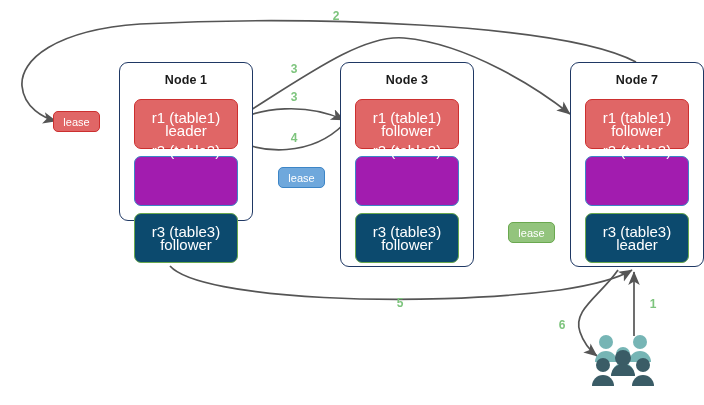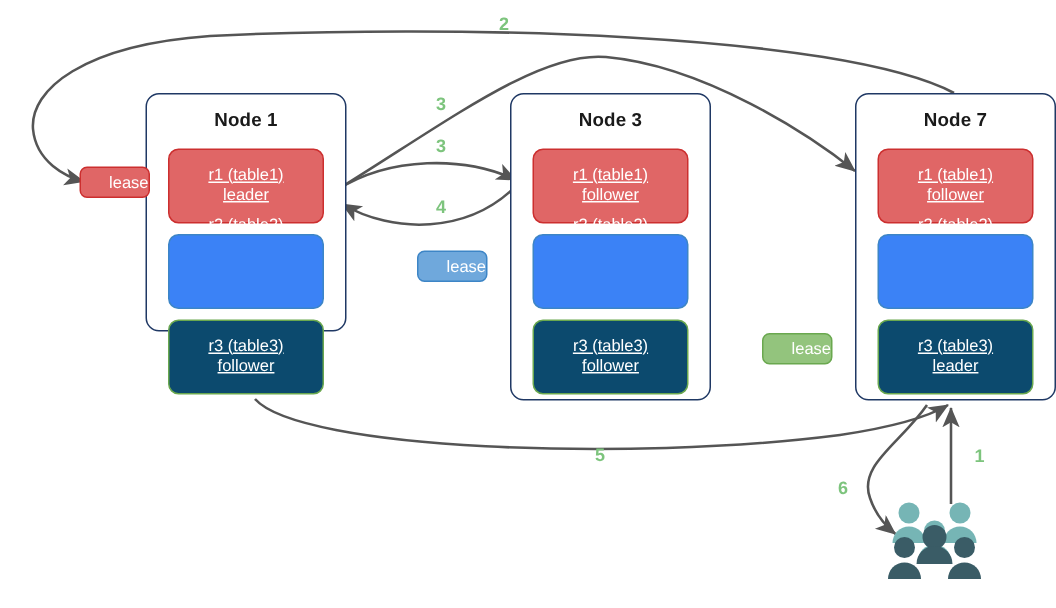--- a/index.html
+++ b/index.html
@@ -28,36 +28,35 @@
   }
   .replica{
     position:absolute;
     left:14px;right:14px;
     height:50px;
     border-radius:7px;
     box-sizing:border-box;
     display:flex;flex-direction:column;
     align-items:center;justify-content:center;
     color:#ffffff;
-    font-size:11px;
+    font-size:15px;
     line-height:13.5px;
     text-align:center;
-    text-decoration:underline;
   }
   .replica .ln{display:block;}
   .rep-red{background:#e06666;border:1.4px solid #cc2f2f;}
-  .rep-blue{background:#3b82f6;border:1.4px solid #3d85c6;gap:48px;}
+  .rep-blue{background:#a21caf;border:1.4px solid #3d85c6;gap:48px;}
   .rep-green{background:#0c4a6e;border:1.4px solid #6aa84f;}
 
   .lease{
     position:absolute;
     height:21px;
     border-radius:5px;
     box-sizing:border-box;
-    display:flex;align-items:center;justify-content:flex-end;
+    display:flex;align-items:center;justify-content:center;
     color:#ffffff;font-size:11px;
   }
   .lease-red{background:#e06666;border:1.4px solid #cc2f2f;}
   .lease-blue{background:#6fa8dc;border:1.4px solid #3d85c6;}
   .lease-green{background:#93c47d;border:1.4px solid #6aa84f;}
 
   .edge-label{
     position:absolute;
     font-size:12px;
     font-weight:bold;
@@ -87,21 +86,21 @@
 
     <path d="M 344,124 C 312,156 262,156 228,136" fill="none" stroke="#555555" stroke-width="1.7" marker-end="url(#ah)"></path>
 
     <path d="M 170,266 C 200,300 420,308 560,290 C 600,284 622,276 632,270" fill="none" stroke="#555555" stroke-width="1.7" marker-end="url(#ah)"></path>
 
     <path d="M 634,336 L 634,272" fill="none" stroke="#555555" stroke-width="1.7" marker-end="url(#ah)"></path>
 
     <path d="M 618,270 C 600,296 572,310 580,332 C 584,344 592,352 597,356" fill="none" stroke="#555555" stroke-width="1.7" marker-end="url(#ah)"></path>
   </svg>
 
-  <div class="node-card" style="left:97px;top:62px;width:134px;height:159px;">
+  <div class="node-card" style="left:119px;top:62px;width:134px;height:159px;">
     <div class="node-title">Node 1</div>
     <div class="replica rep-red" style="top:36px;">
       <span class="ln">r1 (table1)</span>
       <span class="ln">leader</span>
     </div>
     <div class="replica rep-blue" style="top:93px;">
       <span class="ln">r2 (table2)</span>
       <span class="ln">follower</span>
     </div>
     <div class="replica rep-green" style="top:150px;">

